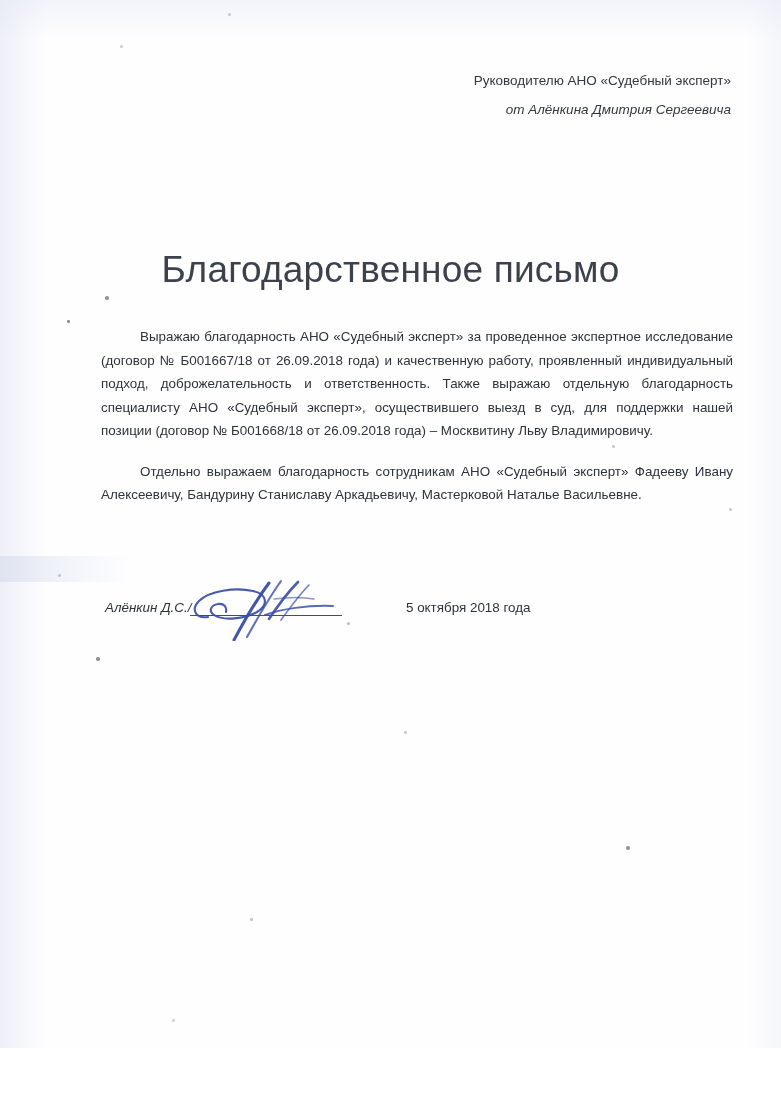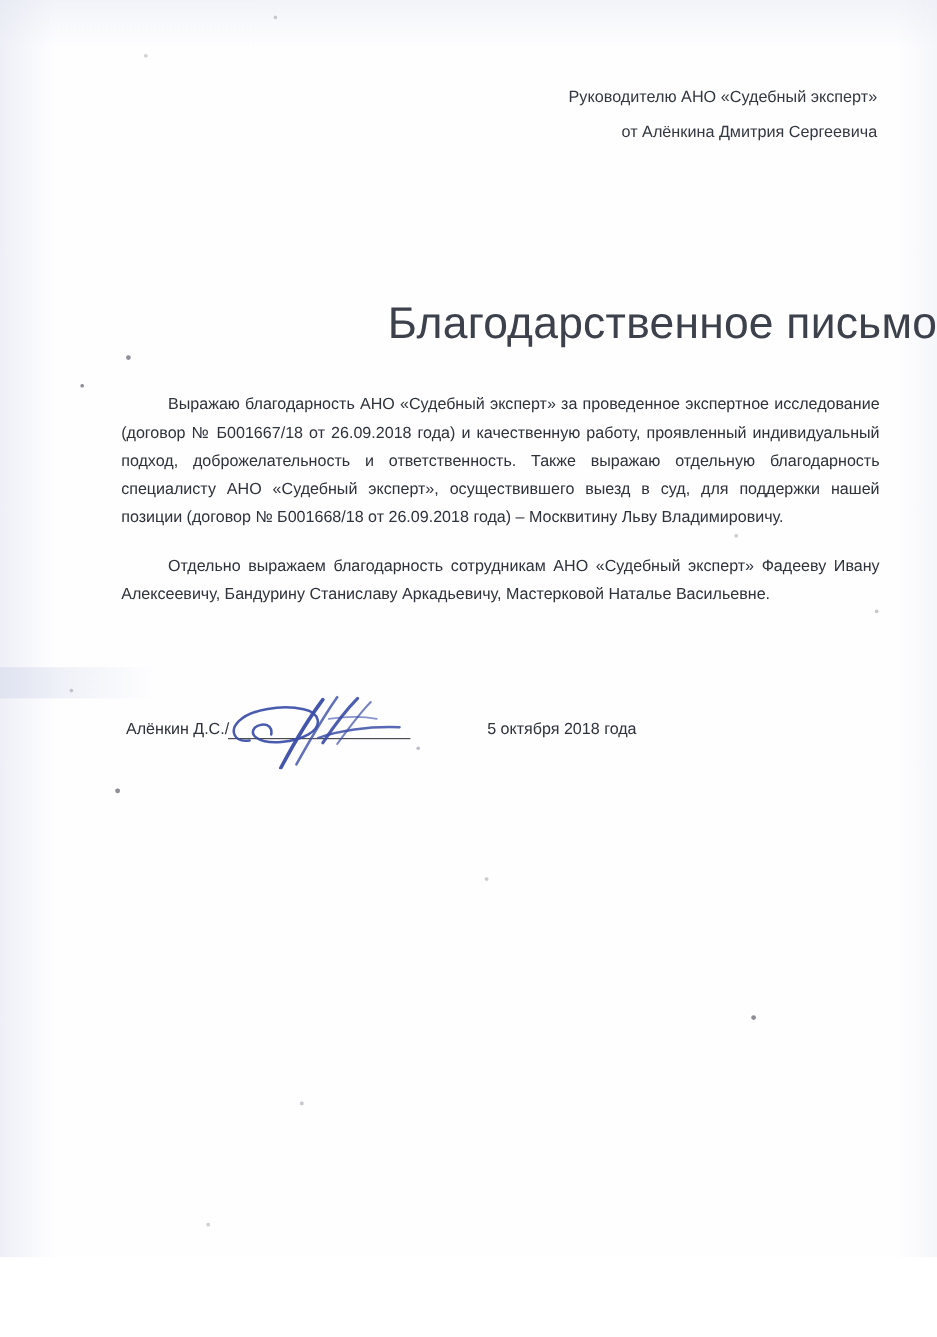--- a/index.html
+++ b/index.html
@@ -59,29 +59,29 @@
   .addressee {
     position: absolute;
     left: 200px;
     top: 66px;
     width: 531px;
     text-align: right;
     font-size: 13.5px;
     line-height: 29px;
     color: #33373f;
   }
-  .addressee .line-2 { display: block; }
+  .addressee .line-2 { display: block; font-style: italic; }
 
   
   .doc-title {
     position: absolute;
     left: 0;
     top: 249px;
     width: 781px;
-    text-align: right;
+    text-align: center;
     font-size: 37px;
     font-weight: 300;
     letter-spacing: 0.2px;
     color: #3c414b;
     white-space: nowrap;
   }
 
   
   .body-text {
     position: absolute;
@@ -107,20 +107,21 @@
     width: 632px;
     height: 60px;
     font-size: 13.4px;
     color: #2e323a;
   }
   .signer-name {
     position: absolute;
     left: 6px;
     top: 2px;
     white-space: nowrap;
+    font-style: italic;
   }
   .sign-rule {
     position: absolute;
     left: 91px;
     top: 17px;
     width: 152px;
     height: 1px;
     background: #4b4d52;
   }
   .sign-ink {

